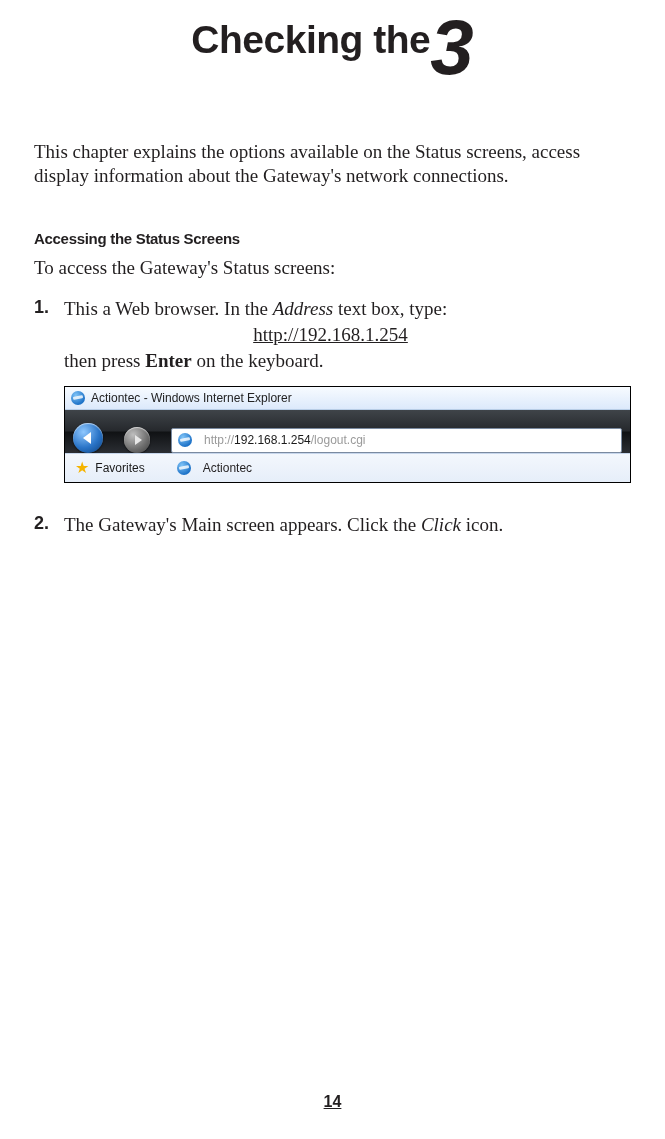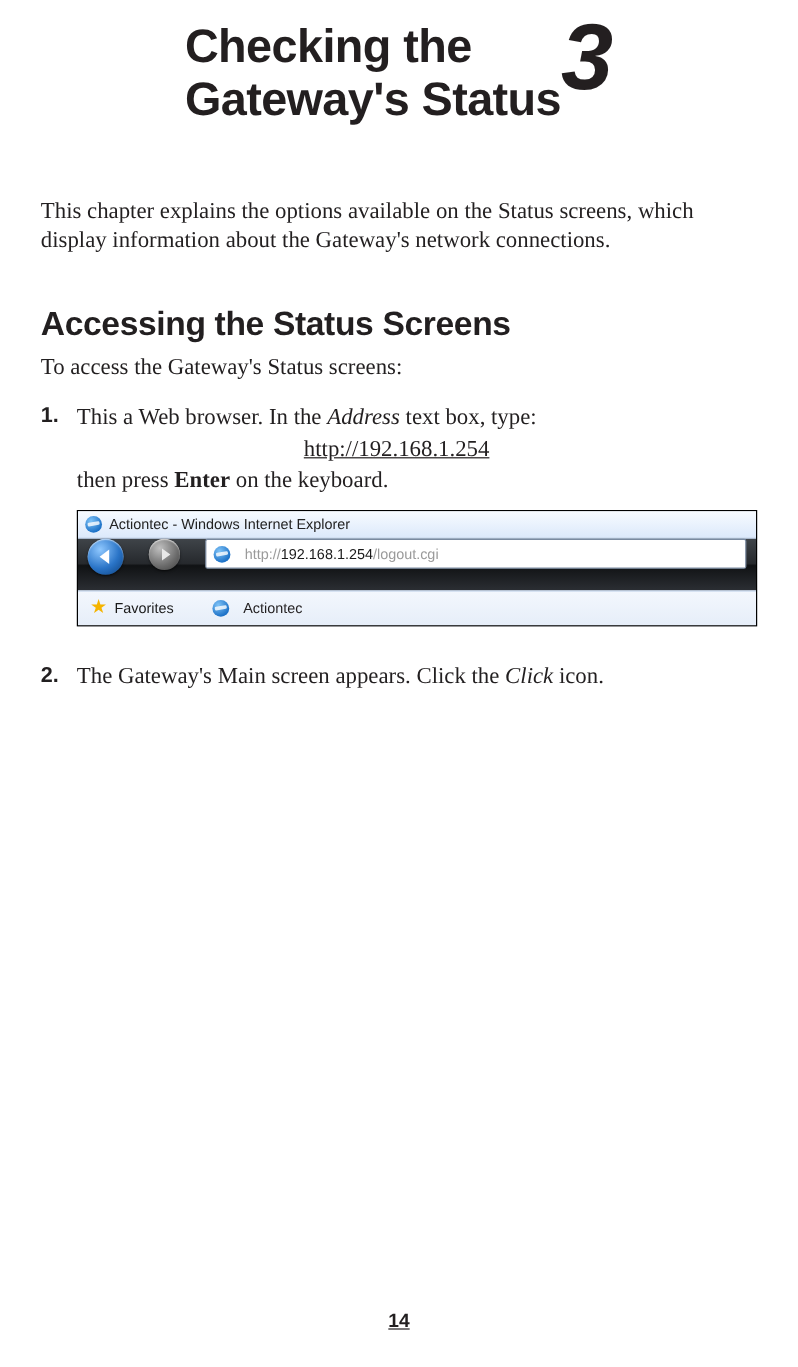--- a/index.html
+++ b/index.html
@@ -37,21 +37,21 @@
       margin-right: -4px;
     }
     .intro {
       font-size: 19px;
       line-height: 1.25;
       margin-bottom: 42px;
     }
     .section-heading {
       font-family: "Myriad Pro", "Segoe UI", Arial, sans-serif;
       font-weight: 700;
-      font-size: 28px;
+      font-size: 15px;
       margin-bottom: 10px;
       letter-spacing: -0.3px;
     }
     .lead {
       font-size: 19px;
       margin-bottom: 18px;
     }
     .step {
       display: flex;
       margin-bottom: 8px;
@@ -109,21 +109,21 @@
       position: absolute;
       left: 2px; top: 5px; width: 10px; height: 3px;
       background: #fff; border-radius: 1px;
       transform: rotate(-10deg);
       opacity: 0.8;
     }
     .navrow {
       height: 43px;
       background: linear-gradient(#3f4449, #26292d 48%, #101214 52%, #2b2e33);
       display: flex;
-      align-items: flex-start;
+      align-items: flex-end;
       padding: 0 8px;
       gap: 21px;
     }
     .navbtn {
       width: 30px; height: 30px; border-radius: 50%;
       background: radial-gradient(circle at 35% 30%, #8fc8ff 0%, #2a74c7 55%, #0c3f7c 100%);
       box-shadow: inset 0 1px 1px rgba(255,255,255,.6), 0 1px 2px rgba(0,0,0,.6);
       display:flex; align-items:center; justify-content:center;
       flex-shrink:0;
     }
@@ -188,26 +188,25 @@
       font-size: 16px;
       text-decoration: underline;
     }
   </style>
 </head>
 <body>
 
 <div class="page-header">
   <h1 class="chapter-title">
     <span>Checking the</span><br>
-    <span>Gateway's Status</span>
   </h1>
   <div class="chapter-number">3</div>
 </div>
 
-<p class="intro">This chapter explains the options available on the Status screens, which display information about the Gateway's network connections.</p>
+<p class="intro">This chapter explains the options available on the Status screens, access display information about the Gateway's network connections.</p>
 
 <h2 class="section-heading">Accessing the Status Screens</h2>
 
 <p class="lead">To access the Gateway's Status screens:</p>
 
 <div class="step">
   <div class="step-num">1.</div>
   <div class="step-body">
     <span>This a Web browser. In the </span><span class="italic">Address</span><span> text box, type:</span>
     <div class="url-line">http://192.168.1.254</div>

